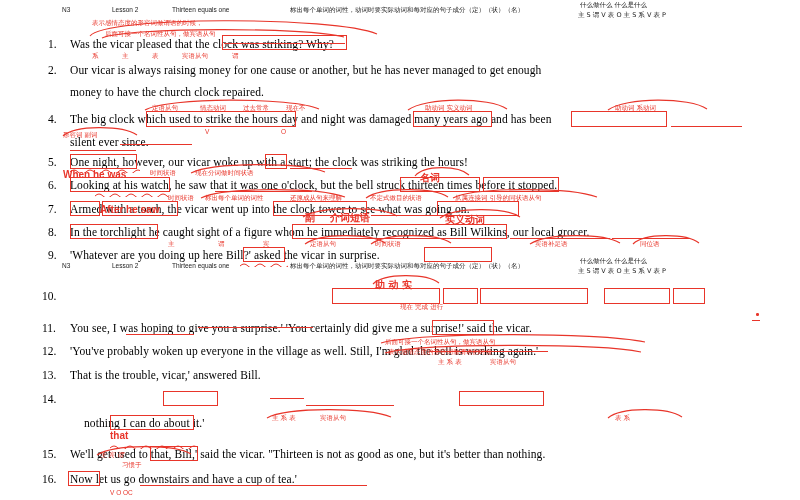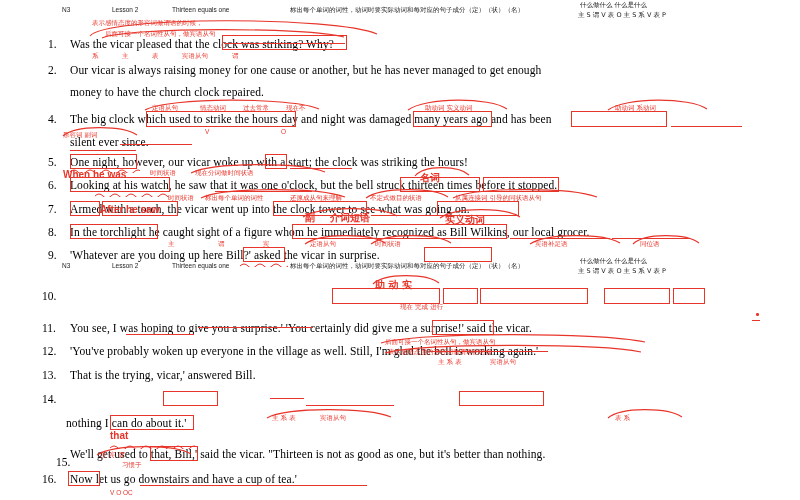--- a/index.html
+++ b/index.html
@@ -132,27 +132,27 @@
 
   <div class="num" style="left:42px;top:290px;">10.</div>
 
   <div class="num" style="left:42px;top:322px;">11.</div>
   <div class="line" style="left:70px;top:322px;">You see, I was hoping to give you a surprise.' 'You certainly did give me a surprise!' said the vicar.</div>
 
   <div class="num" style="left:42px;top:345px;">12.</div>
   <div class="line" style="left:70px;top:345px;">'You've probably woken up everyone in the village as well. Still, I'm glad the bell is working again.'</div>
 
   <div class="num" style="left:42px;top:369px;">13.</div>
-  <div class="line" style="left:70px;top:369px;">That is the trying, vicar,' answered Bill.</div>
+  <div class="line" style="left:70px;top:369px;">That is the trouble, vicar,' answered Bill.</div>
 
   <div class="num" style="left:42px;top:393px;">14.</div>
 
-  <div class="line" style="left:66px;top:417px;">nothing I can do about it.'</div>
-
-  <div class="num" style="left:56px;top:448px;margin-top:8px;">15.</div>
+  <div class="line" style="left:84px;top:417px;">nothing I can do about it.'</div>
+
+  <div class="num" style="left:42px;top:448px;">15.</div>
   <div class="line" style="left:70px;top:448px;">We'll get used to that, Bill,' said the vicar. "Thirteen is not as good as one, but it's better than nothing.</div>
 
   <div class="num" style="left:42px;top:473px;">16.</div>
   <div class="line" style="left:70px;top:473px;">Now let us go downstairs and have a cup of tea.'</div>
 
   <div class="ann cn sm" style="left:92px;top:19px;">表示感情态度的形容词做谓语的时候，</div>
   <div class="ann cn sm" style="left:105px;top:30px;">后面可接一个名词性从句，做宾语从句</div>
   <div class="ann cn sm" style="left:92px;top:52px;">系</div>
   <div class="ann cn sm" style="left:122px;top:52px;">主</div>
   <div class="ann cn sm" style="left:152px;top:52px;">表</div>

